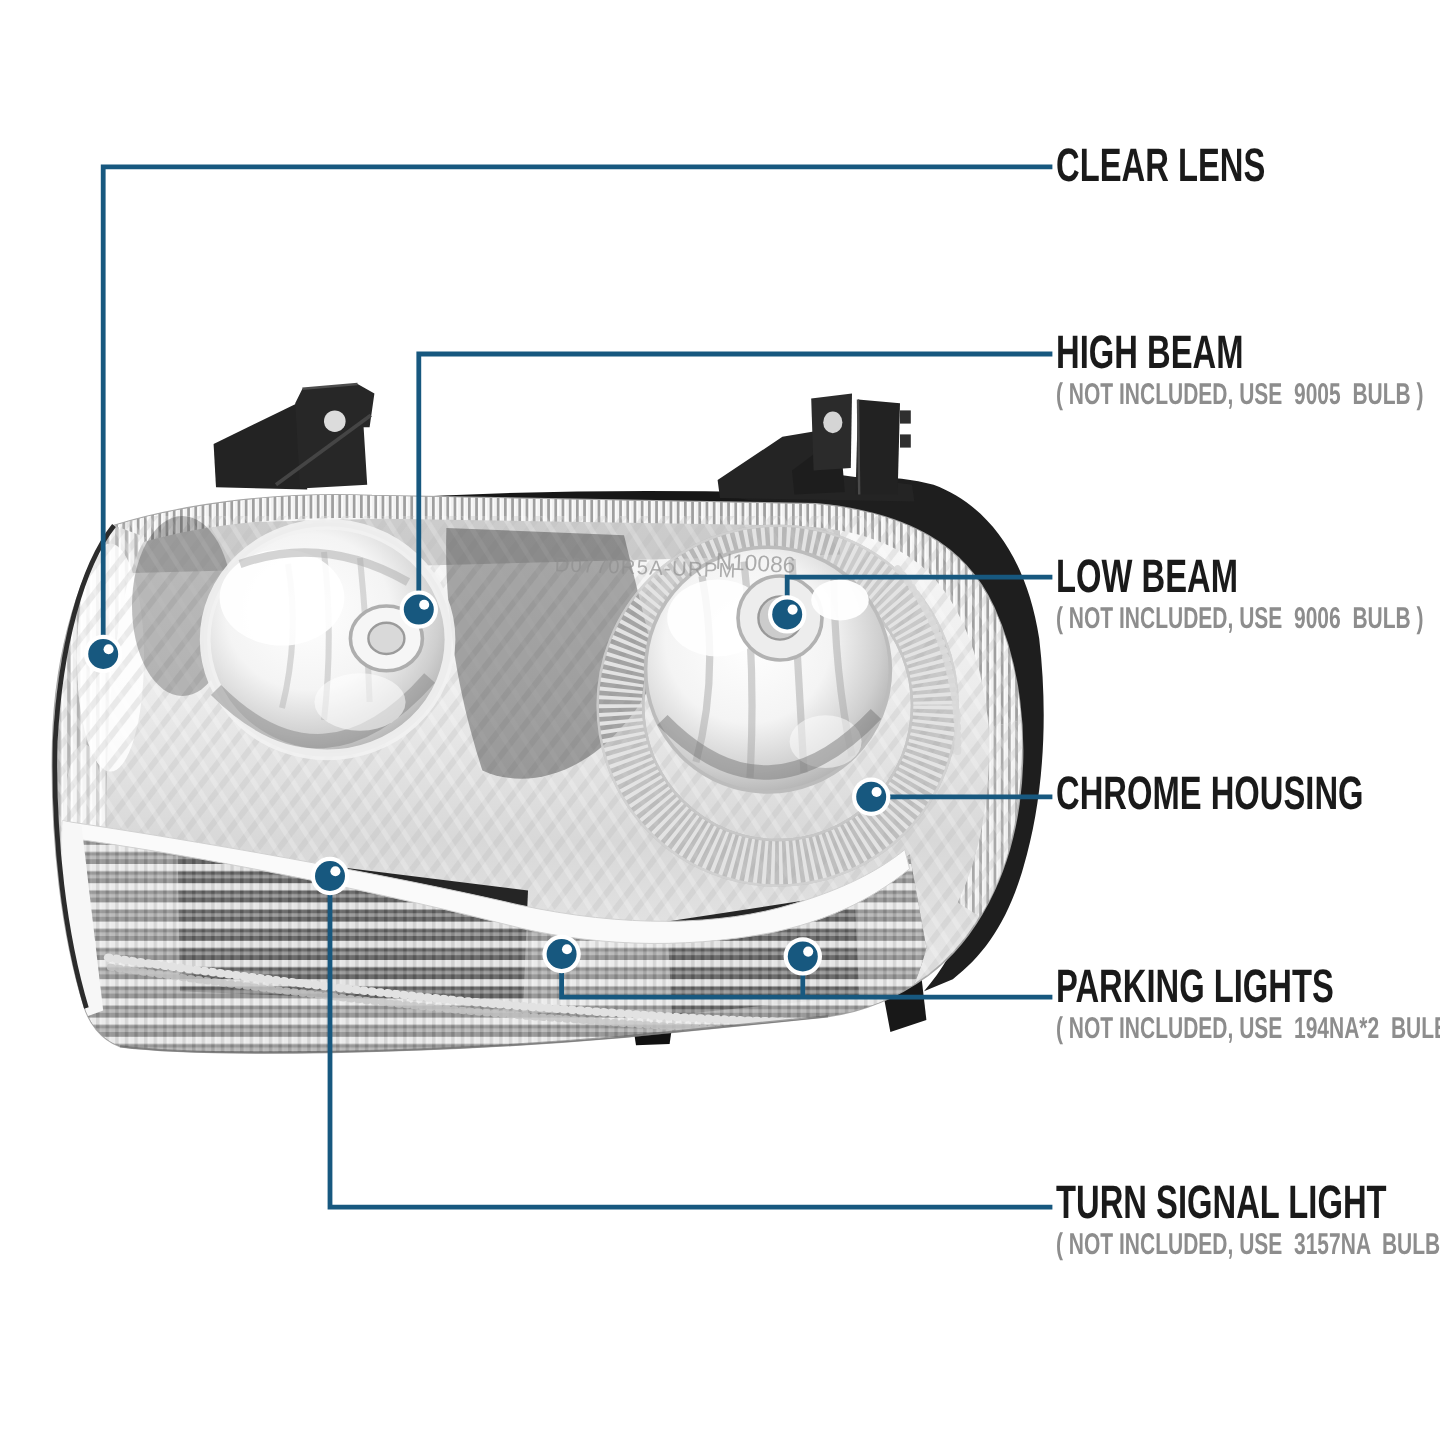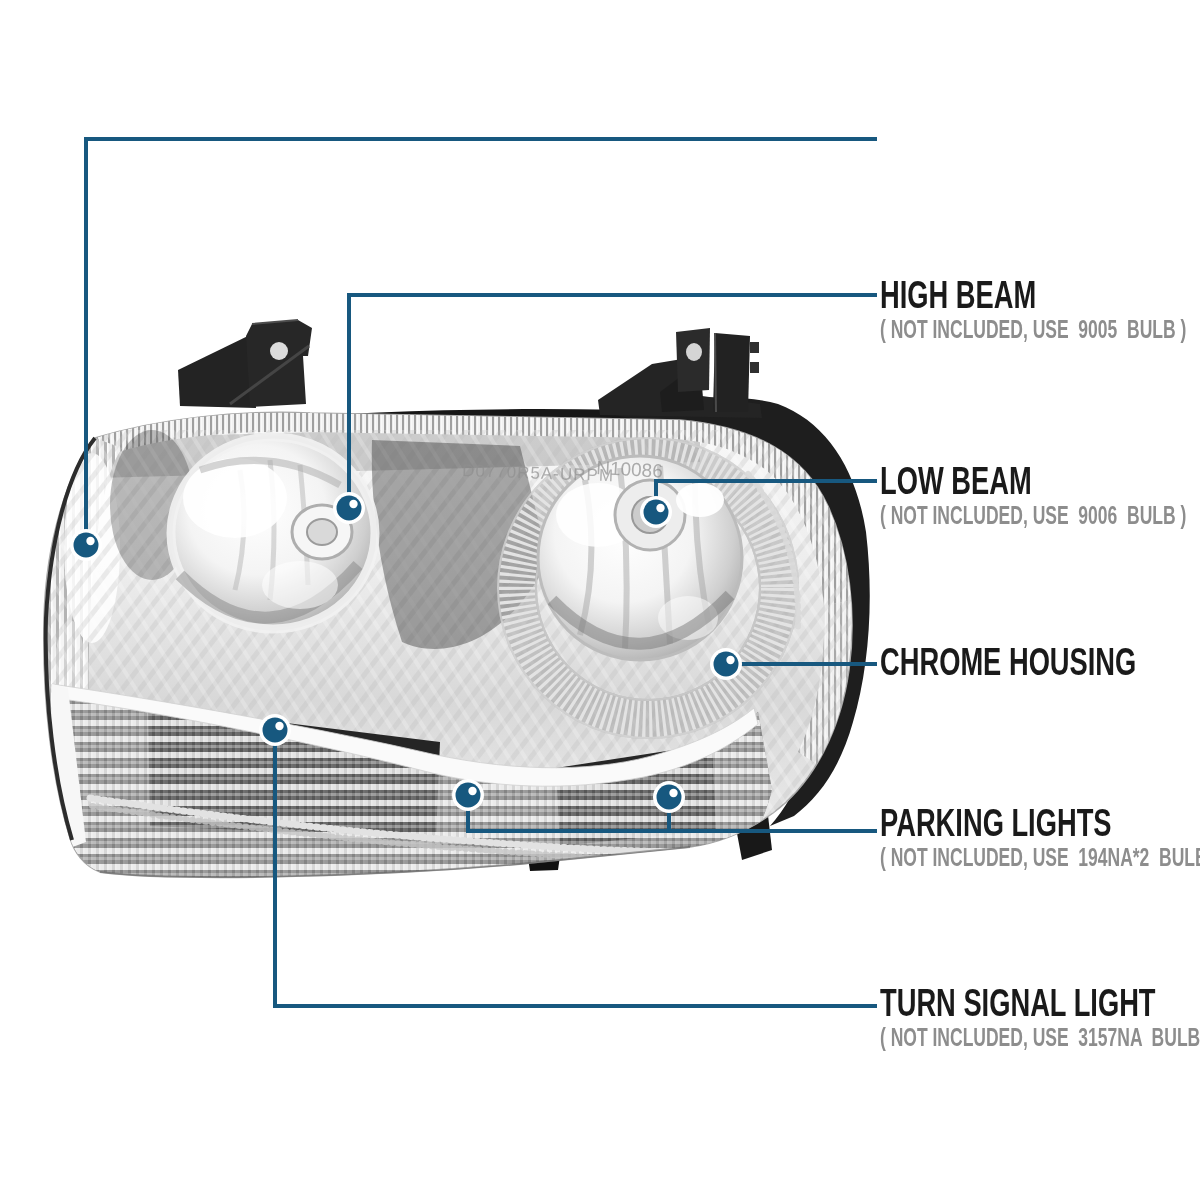--- a/index.html
+++ b/index.html
@@ -215,20 +215,24 @@
       <circle cx="673.5" cy="793" r="4.2" fill="#ffffff"></circle>
     </g>
     <g>
       <circle cx="275" cy="730" r="16" fill="#ffffff"></circle>
           <circle cx="275" cy="730" r="12.5" fill="#17587F"></circle>
       <circle cx="279.5" cy="726" r="4.2" fill="#ffffff"></circle>
     </g>
   </g>
 </svg>
 
+<div class="callout-label" style="top:120px">
+  <div class="label-main">CLEAR LENS</div>
+
+</div>
 
 <div class="callout-label" style="top:276px">
   <div class="label-main">HIGH BEAM</div>
   <div class="label-note">( NOT INCLUDED, USE  9005  BULB )</div>
 </div>
 
 <div class="callout-label" style="top:462px">
   <div class="label-main">LOW BEAM</div>
   <div class="label-note">( NOT INCLUDED, USE  9006  BULB )</div>
 </div>

